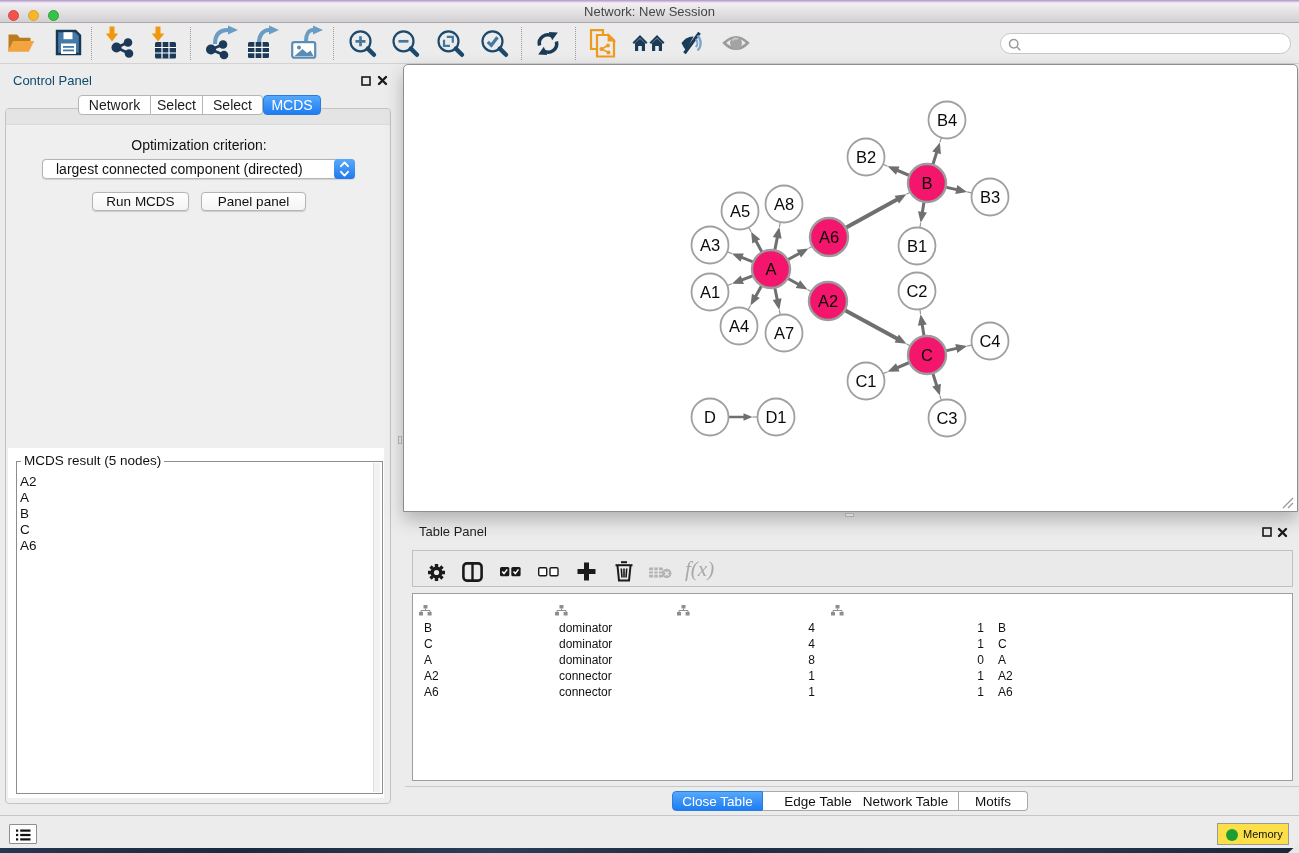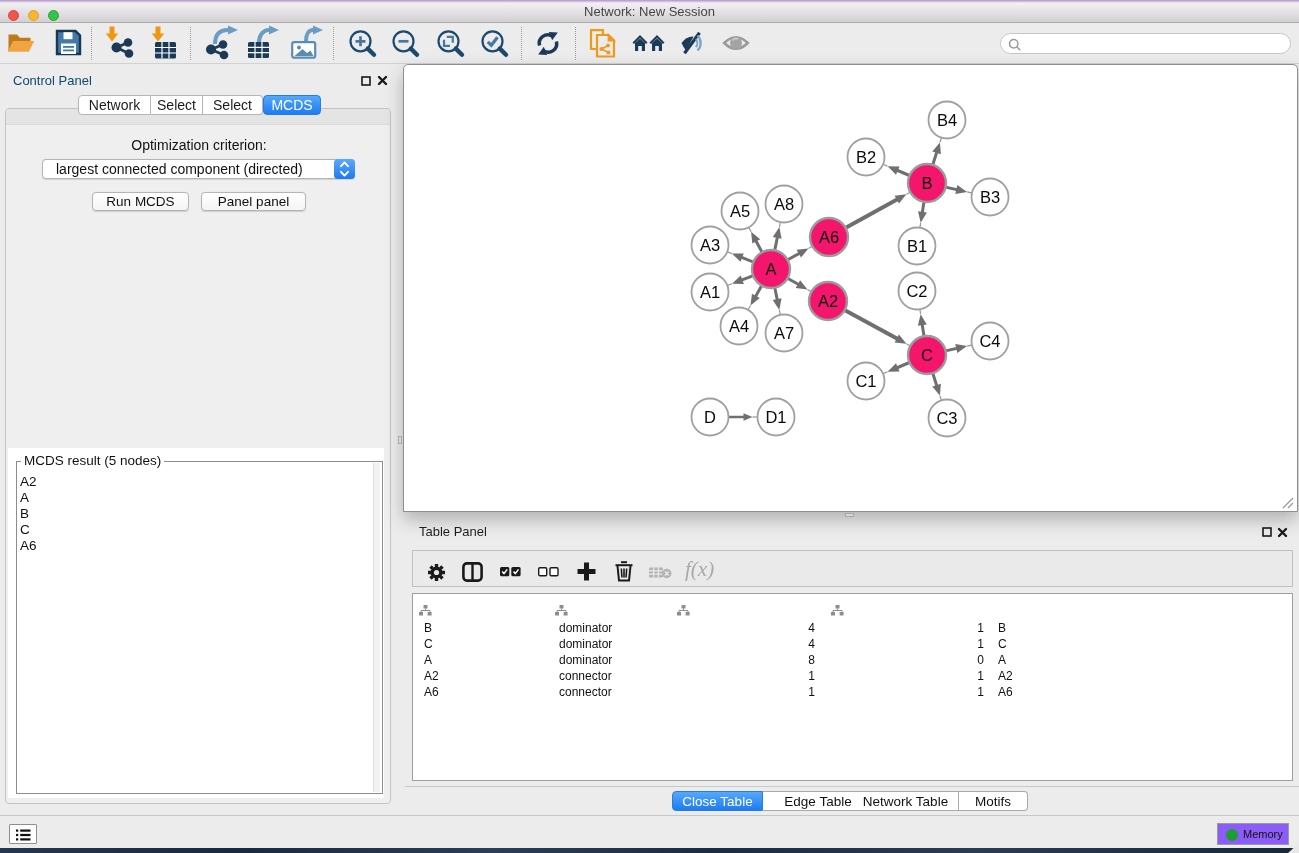--- a/index.html
+++ b/index.html
@@ -36,21 +36,21 @@
 #tp-toolbar{left:412px;top:550px;width:881px;height:37px;background:#eaeaea;border:1px solid #c0c0c0}
 #tp-table{left:412px;top:593px;width:881px;height:188px;background:#fff;border:1px solid #9e9e9e}
 #tp-header{position:absolute;left:0;top:0;width:662px;height:25px;background:linear-gradient(#f6f6f6,#ededed);border-bottom:1px solid #c9c9c9}
 .hcell{position:absolute;top:0;height:25px;border-right:1px solid #c9c9c9;font-size:12px;color:#1a1a1a;text-align:center;line-height:33px}
 .trow{position:absolute;font-size:12px;color:#111;height:16px;line-height:16px}
 .tabseg2{position:absolute;top:791px;height:20px;background:#fff;border:1px solid #a9a9a9;font-size:13.5px;color:#111;text-align:center;line-height:19px}
 
 #statusline{left:0;top:815px;width:1299px;height:1px;background:#c6c6c6}
 #statusbar{left:0;top:816px;width:1299px;height:33px;background:#ececec}
 #listbtn{left:9px;top:824px;width:28px;height:20px;background:#fdfdfd;border:1px solid #8f8f8f;border-radius:1px}
-#membtn{left:1217px;top:823px;width:72px;height:22px;background:#8b5cf6;border:1px solid #9a9a9a;font-size:11px;color:#111;line-height:20px}
+#membtn{left:1217px;top:823px;width:72px;height:22px;background:#fde047;border:1px solid #9a9a9a;font-size:11px;color:#111;line-height:20px}
 #darkstrip{left:0;top:848px;width:1299px;height:5px;background:linear-gradient(90deg,#253650 0,#1a2940 18%,#2b3d57 38%,#1c2b42 55%,#2a3b54 75%,#192739 100%)}
 svg{display:block;overflow:visible}
 </style></head>
 <body>
 <div id="wrap" style="position:absolute;left:0;top:0;width:1299px;height:853px;filter:opacity(1);">
 <div class="abs" id="purple"></div>
 <div class="abs" id="titlebar">
   <span class="tl" style="left:8px;background:#f0544c;border:0.5px solid #e0443c"></span>
   <span class="tl" style="left:28px;background:#f6b62e;border:0.5px solid #e0a123"></span>
   <span class="tl" style="left:48px;background:#37c349;border:0.5px solid #27a735"></span>

